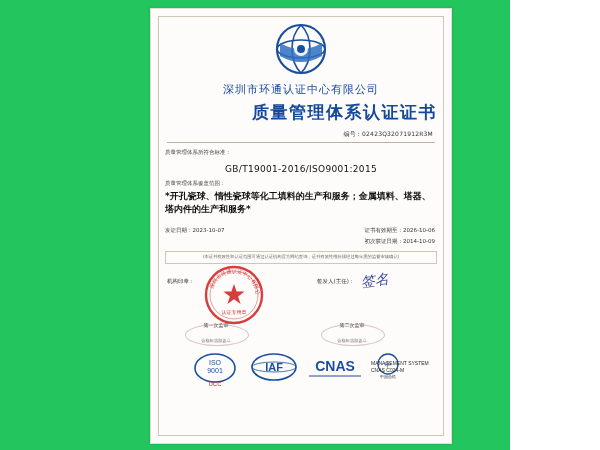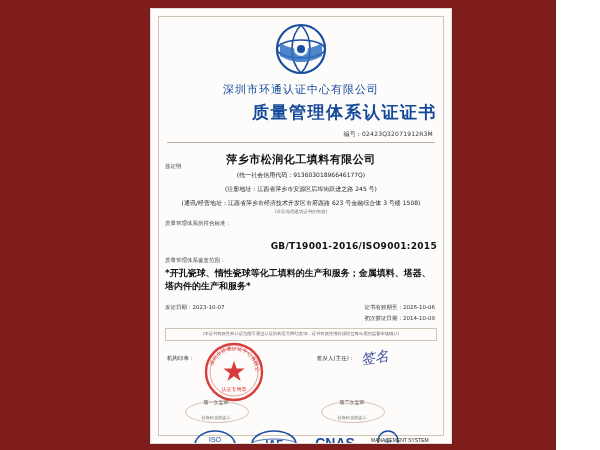--- a/index.html
+++ b/index.html
@@ -4,22 +4,22 @@
 <style>
   html,body{margin:0;padding:0;}
   body{
     width:600px;height:450px;
     background:#ffffff;
     font-family:"DejaVu Sans", sans-serif;
     overflow:hidden;
   }
   .page{
     position:relative;
-    width:556px;height:450px;
-    background:#7f1d1d;
+    width:510px;height:450px;
+    background:#22c55e;
   }
   
   .sheet{
     position:absolute;
     left:150px;top:8px;
     width:300px;height:434px;
     background:#fdfcfa;
     border:1px solid #e2ded6;
     box-shadow:0 0 3px rgba(0,0,0,.12);
     overflow:hidden;
@@ -106,25 +106,25 @@
     text-align:center;
     font-size:4.5px;
     color:#777;
     margin-top:2px;
   }
 
   .sec-label{
     font-size:5.5px;color:#444;margin-top:6px;
   }
   .standard{
-    text-align:right;
+    text-align:center;
     font-size:9px;
-    font-weight:bold;
+    font-weight:normal;
     color:#111;
-    margin-top:14px;
+    margin-top:8px;
     letter-spacing:.3px;
   }
   .scope{
     font-size:9px;
     font-weight:bold;
     color:#111;
     line-height:1.45;
     margin-top:3px;
   }
 
@@ -245,28 +245,20 @@
       </div>
 
       <div class="org">深圳市环通认证中心有限公司</div>
       <div class="title">质量管理体系认证证书</div>
 
       <div class="certno">
         <span>编号：</span><span>02423Q32071912R3M</span>
       </div>
       <div class="rule"></div>
 
-      <div style="position:relative;">
-        <div class="label" style="top:11px;">兹证明</div>
-        <div class="company">萍乡市松润化工填料有限公司</div>
-        <div class="code">(统一社会信用代码：91360301896646177Q)</div>
-        <div class="addr">(注册地址：江西省萍乡市安源区后埠街跃进之路 245 号)</div>
-        <div class="addr">(通讯/经营地址：江西省萍乡市经济技术开发区市府西路 623 号金融综合体 3 号楼 1508)</div>
-        <div class="addr-note">(详见地理建筑证书的有效)</div>
-      </div>
 
       <div class="sec-label">质量管理体系所符合标准：</div>
       <div class="standard">GB/T19001-2016/ISO9001:2015</div>
 
       <div class="sec-label">质量管理体系覆盖范围：</div>
       <div class="scope">*开孔瓷球、惰性瓷球等化工填料的生产和服务；金属填料、塔器、塔内件的生产和服务*</div>
 
       <div class="dates">
         <div class="left">
           <span>发证日期：</span><span>2023-10-07</span>

